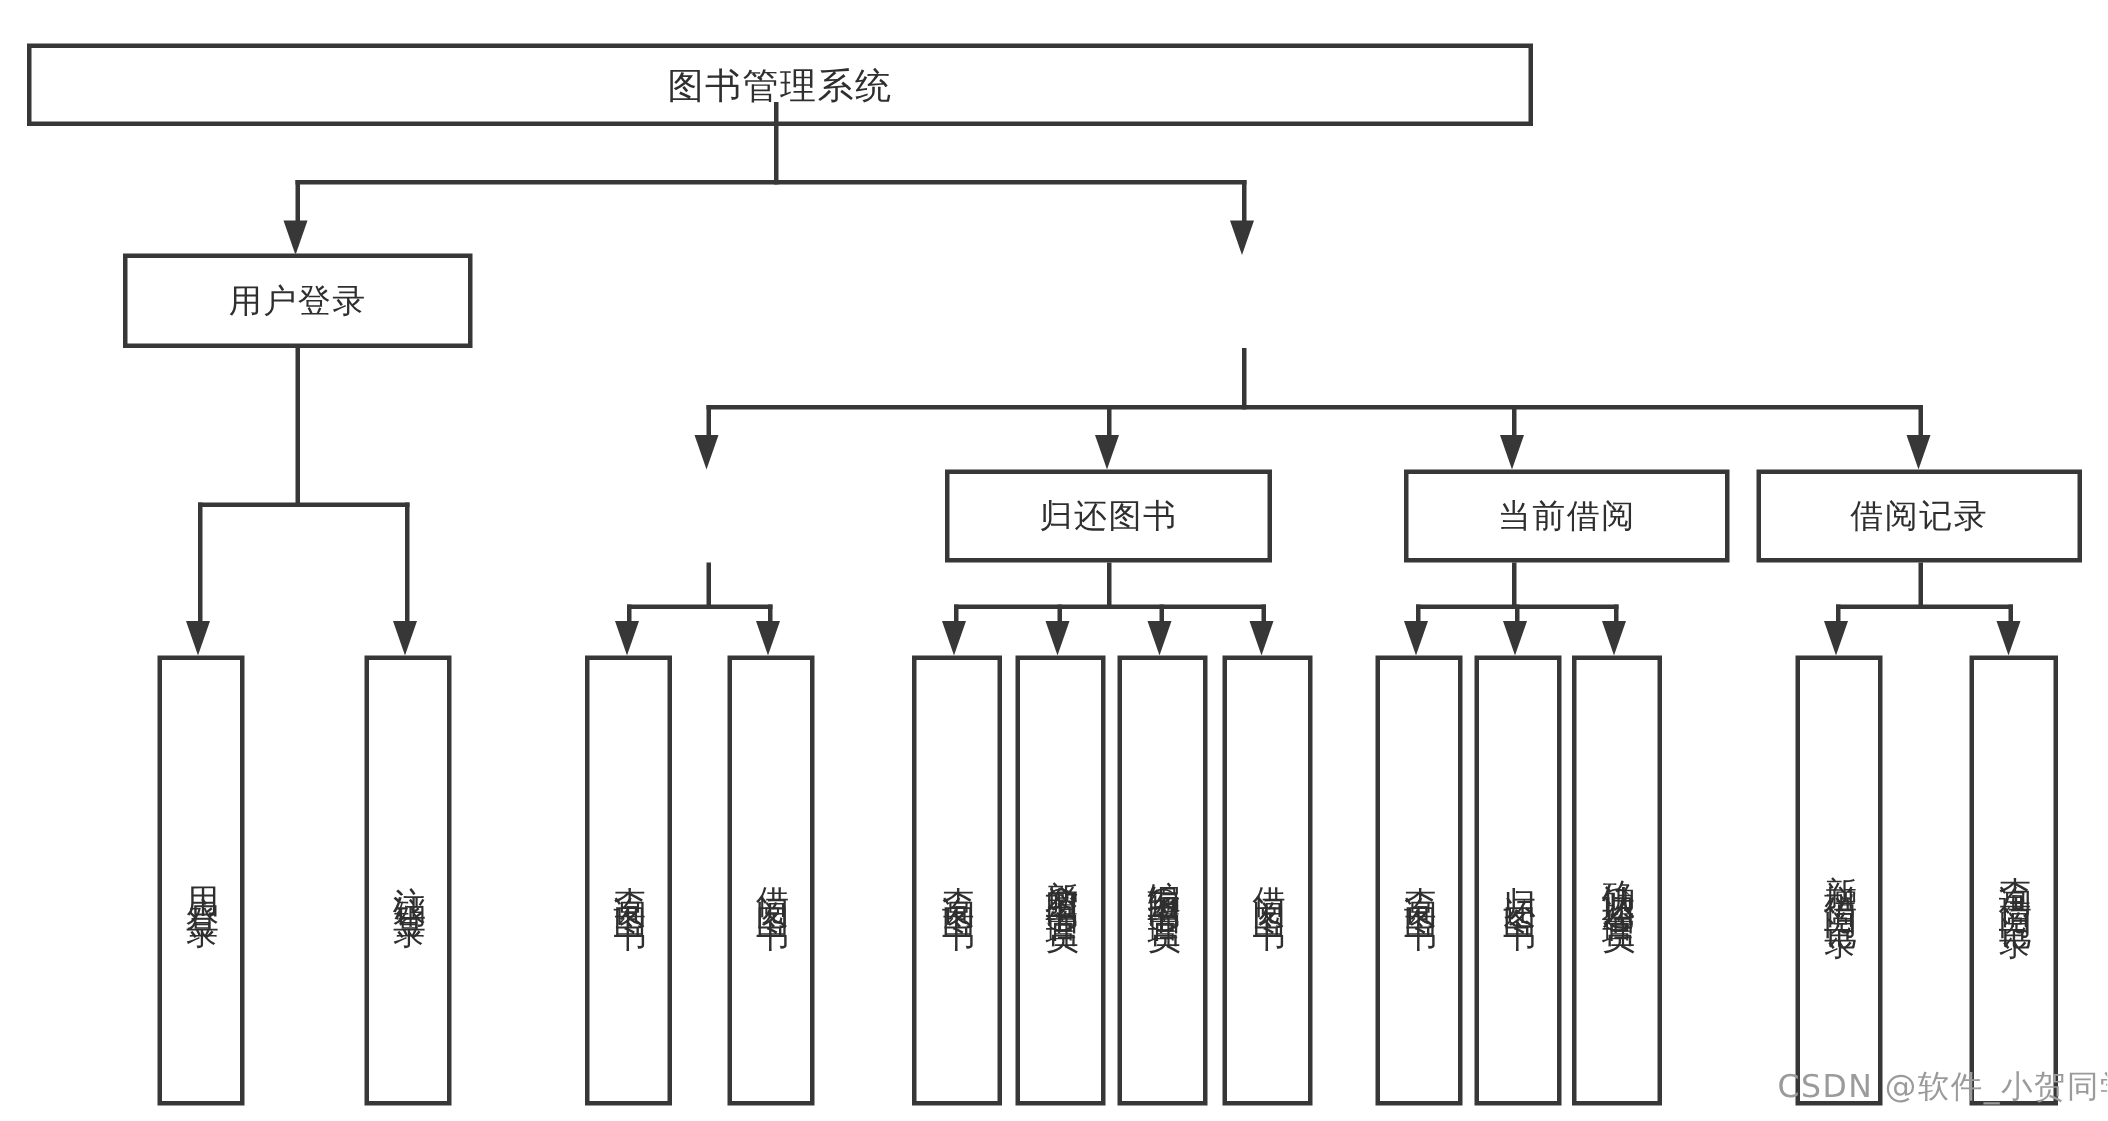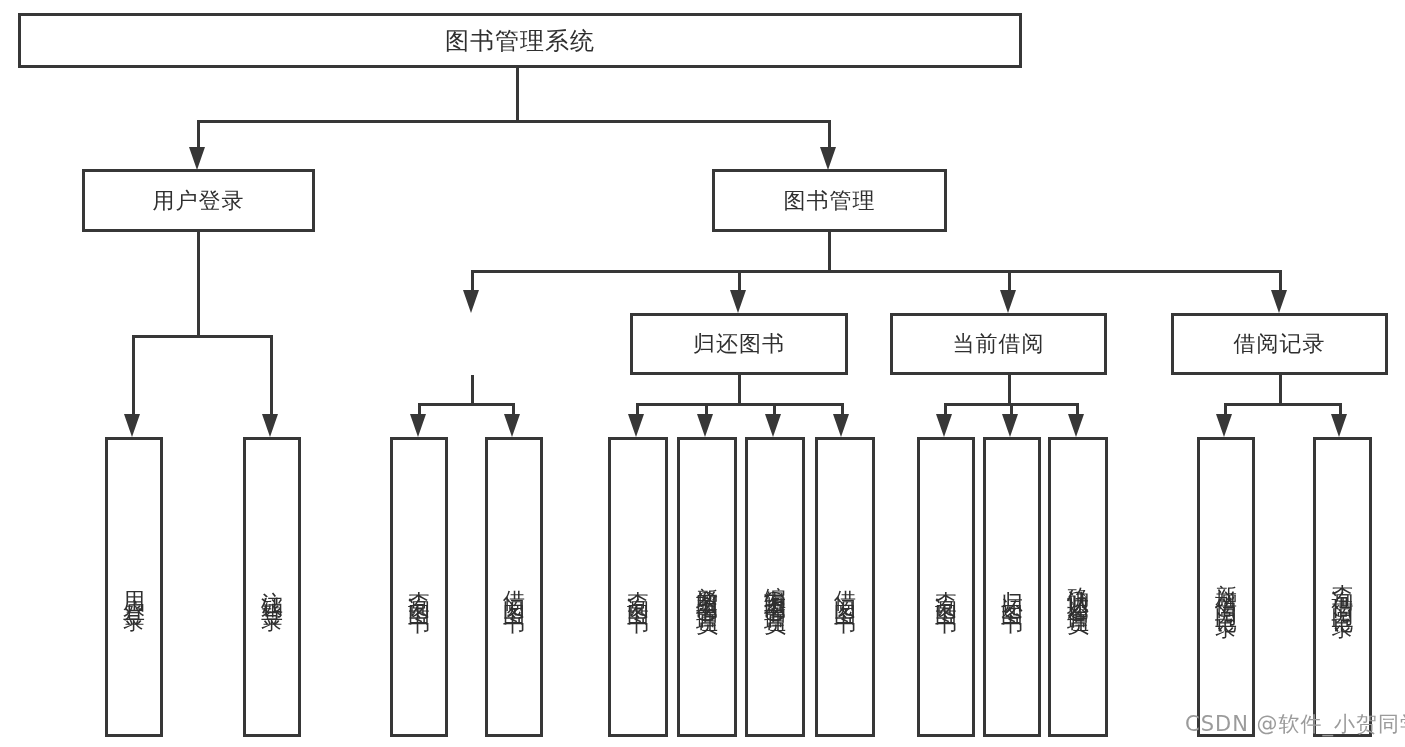--- a/index.html
+++ b/index.html
@@ -68,52 +68,51 @@
     color: #9b9b9b;
     letter-spacing: 1px;
     white-space: nowrap;
   }
 </style>
 </head>
 <body>
 
 <div id="canvas">
 
-  <div class="node title" style="left:18px; top:13px; width:1004px; height:55px;">图书管理系统</div>
+  <div class="node title" style="left:18px; top:29px; width:1004px; height:55px;">图书管理系统</div>
 
   <div class="v" style="left:516px; top:68px; height:55px;"></div>
   <div class="h" style="left:197px; top:120px; width:634px;"></div>
   <div class="v" style="left:197px; top:120px; height:28px;"></div>
   <div class="arrow" style="left:189px; top:147px;"></div>
   <div class="v" style="left:828px; top:120px; height:28px;"></div>
   <div class="arrow" style="left:820px; top:147px;"></div>
 
   <div class="node" style="left:82px; top:169px; width:233px; height:63px;">用户登录</div>
-  <div class="node" style="left:712px; top:169px; width:235px; height:63px;">图书管理</div>
 
   <div class="v" style="left:197px; top:232px; height:106px;"></div>
   <div class="h" style="left:132px; top:335px; width:141px;"></div>
   <div class="v" style="left:132px; top:335px; height:80px;"></div>
   <div class="arrow" style="left:124px; top:414px;"></div>
   <div class="v" style="left:270px; top:335px; height:80px;"></div>
   <div class="arrow" style="left:262px; top:414px;"></div>
 
   <div class="v" style="left:828px; top:232px; height:41px;"></div>
   <div class="h" style="left:471px; top:270px; width:811px;"></div>
   <div class="v" style="left:471px; top:270px; height:21px;"></div>
   <div class="arrow" style="left:463px; top:290px;"></div>
   <div class="v" style="left:738px; top:270px; height:21px;"></div>
   <div class="arrow" style="left:730px; top:290px;"></div>
   <div class="v" style="left:1008px; top:270px; height:21px;"></div>
   <div class="arrow" style="left:1000px; top:290px;"></div>
   <div class="v" style="left:1279px; top:270px; height:21px;"></div>
   <div class="arrow" style="left:1271px; top:290px;"></div>
 
   <div class="node" style="left:630px; top:313px; width:218px; height:62px;">归还图书</div>
-  <div class="node" style="left:890px; top:313px; width:217px; height:62px;text-align:right;">当前借阅</div>
+  <div class="node" style="left:936px; top:313px; width:217px; height:62px;text-align:right;">当前借阅</div>
   <div class="node" style="left:1171px; top:313px; width:217px; height:62px;">借阅记录</div>
 
   <div class="v" style="left:471px; top:375px; height:31px;"></div>
   <div class="h" style="left:418px; top:403px; width:97px;"></div>
   <div class="v" style="left:418px; top:403px; height:12px;"></div>
   <div class="arrow" style="left:410px; top:414px;"></div>
   <div class="v" style="left:512px; top:403px; height:12px;"></div>
   <div class="arrow" style="left:504px; top:414px;"></div>
 
   <div class="v" style="left:738px; top:375px; height:31px;"></div>

